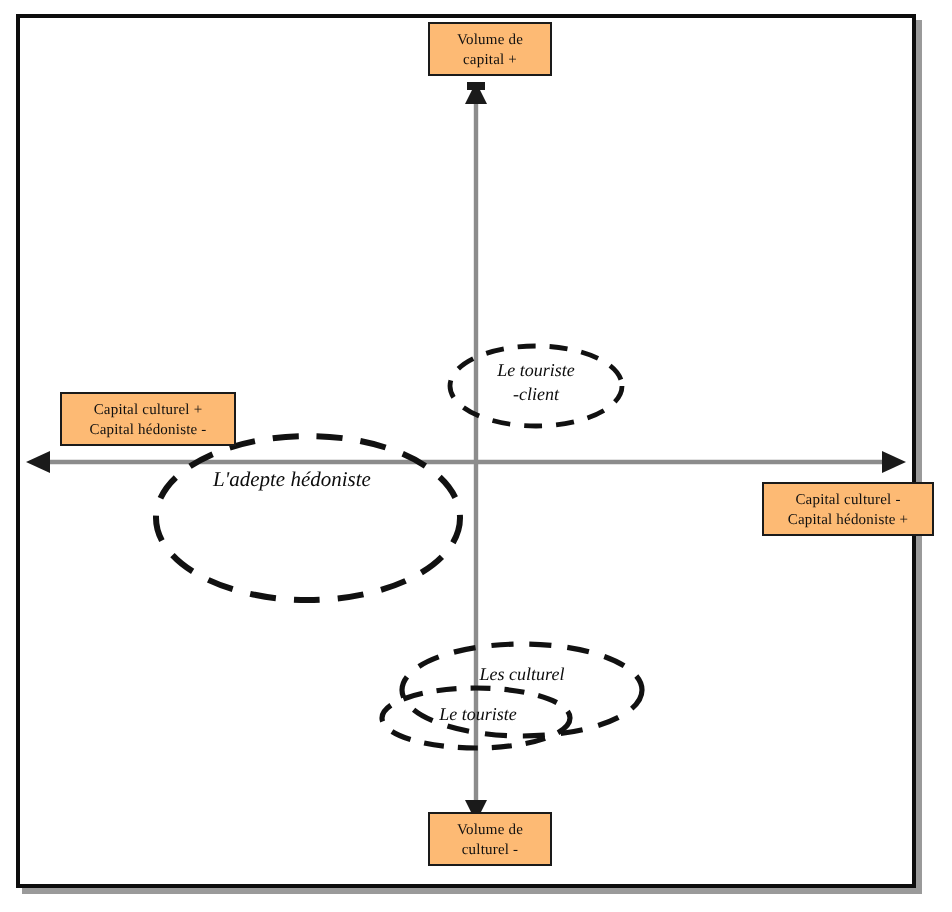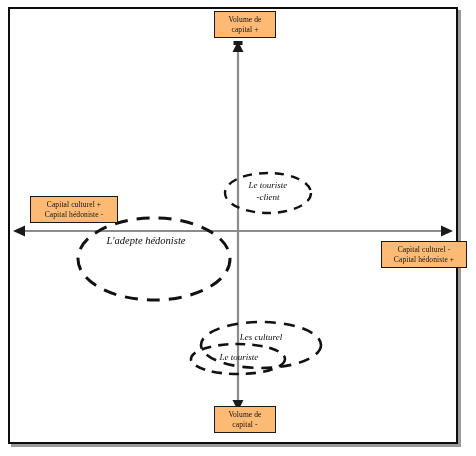--- a/index.html
+++ b/index.html
@@ -122,21 +122,21 @@
     <ellipse cx="238" cy="359" rx="47" ry="15" fill="none" stroke="#111111" stroke-width="2.6" stroke-dasharray="10,7" stroke-linecap="butt"></ellipse>
   </svg>
 
   <div class="axis-box" id="label-top">
     <span class="ln">Volume de</span>
     <span class="ln">capital +</span>
   </div>
 
   <div class="axis-box" id="label-bottom">
     <span class="ln">Volume de</span>
-    <span class="ln">capital -</span>
+    <span class="ln">culturel -</span>
   </div>
 
   <div class="axis-box" id="label-left">
     <span class="ln">Capital culturel +</span>
     <span class="ln">Capital hédoniste -</span>
   </div>
 
   <div class="axis-box" id="label-right">
     <span class="ln">Capital culturel -</span>
     <span class="ln">Capital hédoniste +</span>

